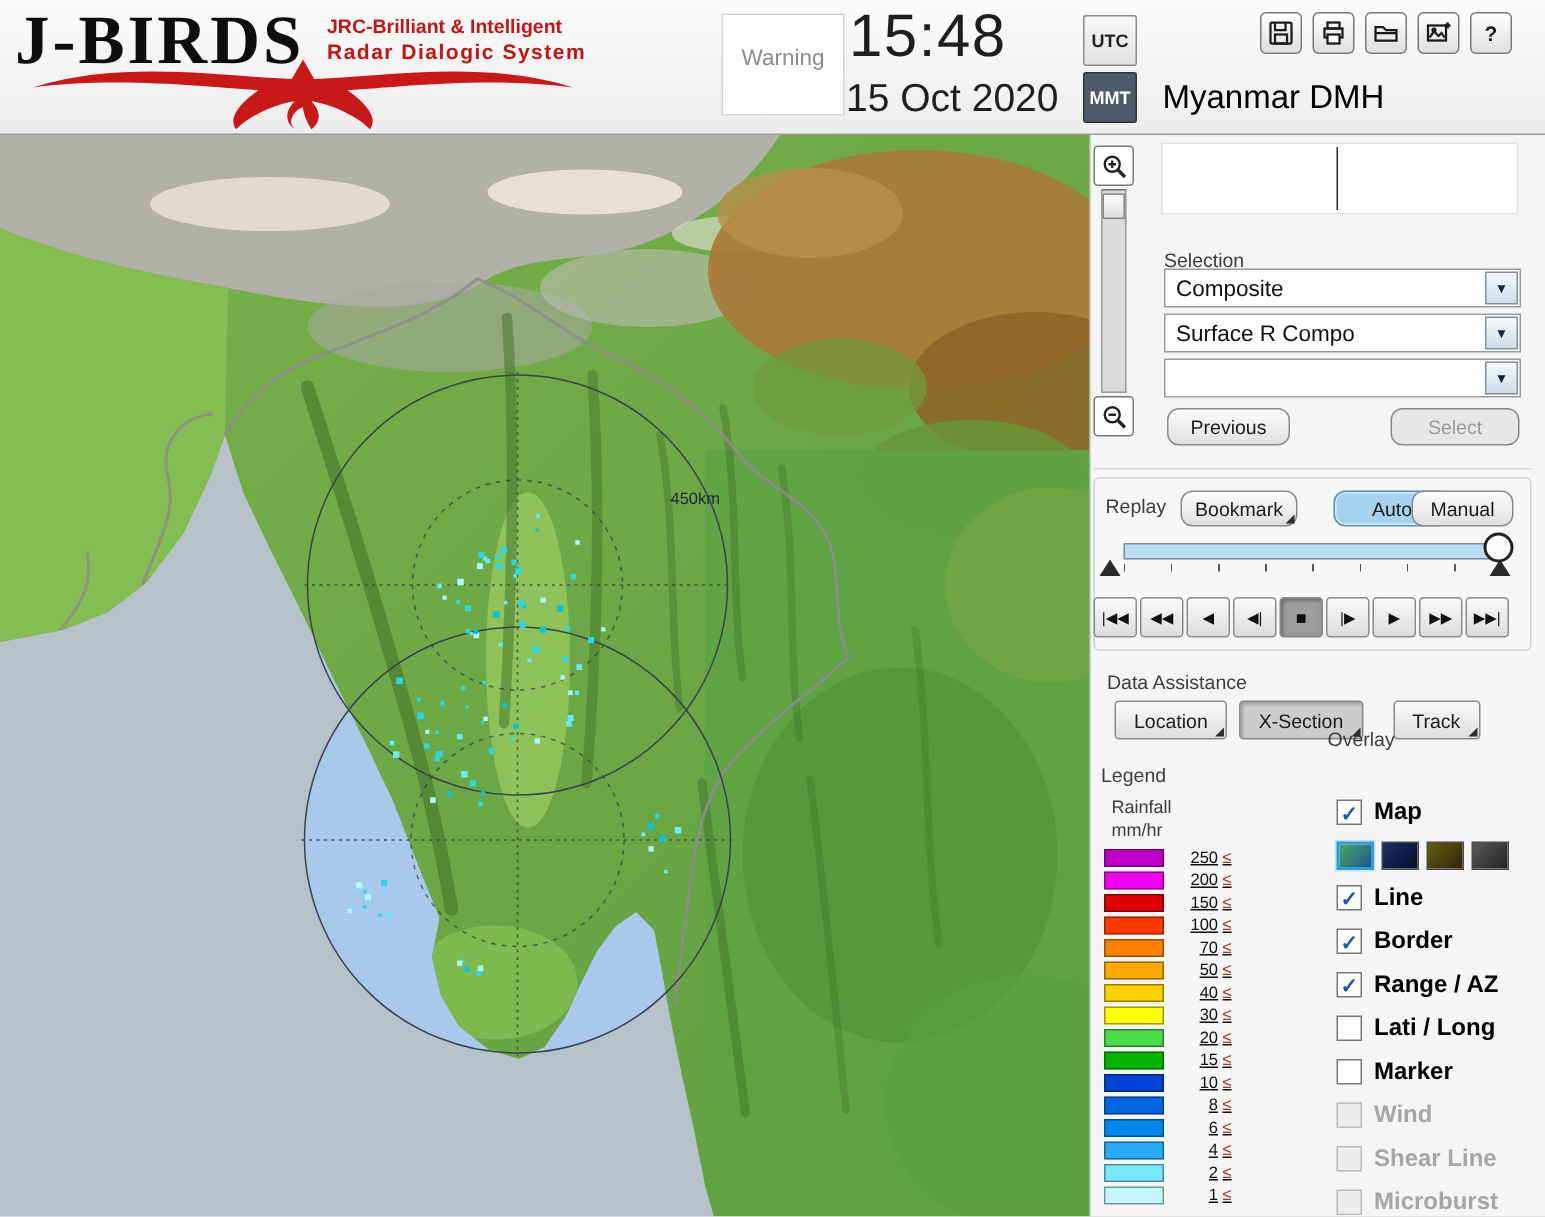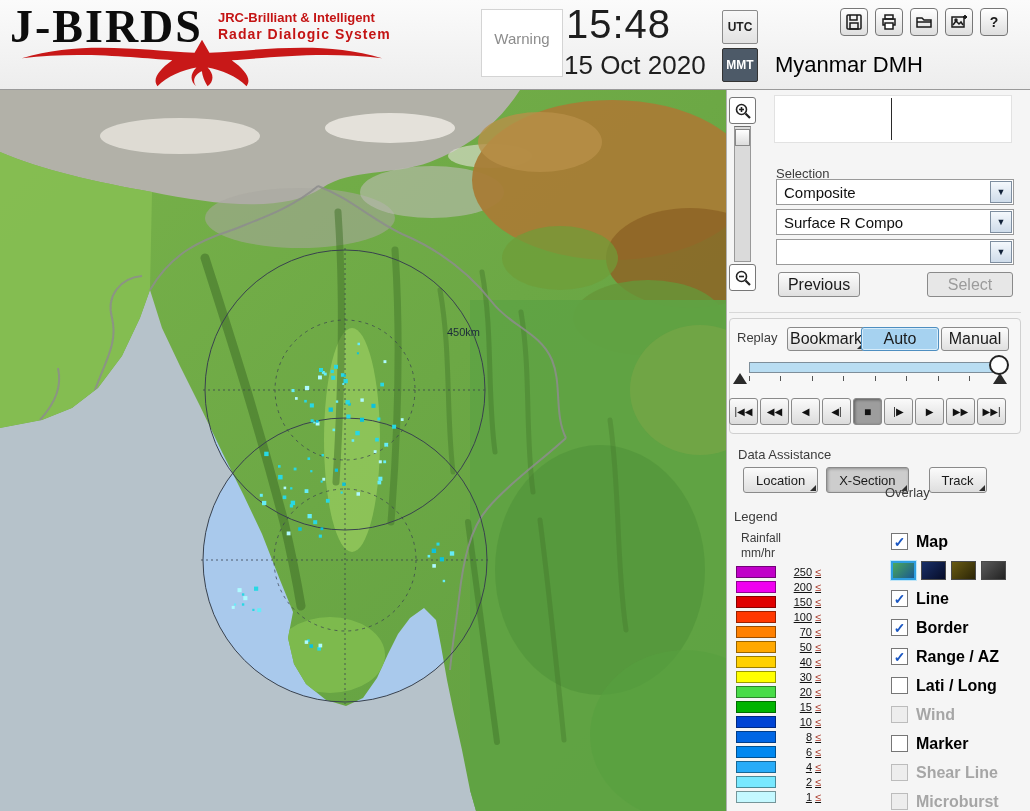--- a/index.html
+++ b/index.html
@@ -50,22 +50,22 @@
   .sec-label{position:absolute;font-size:13px;color:#3c3c3c;}
 
   .dd{position:absolute;left:49px;width:238px;height:26px;background:#fff;border:1px solid #9a9a9a;}
   .dd-val{position:absolute;left:7px;top:4px;font-size:15px;color:#101010;}
   .dd-arrow{position:absolute;right:1px;top:1px;width:22px;height:22px;
             background:linear-gradient(#f4f8fc,#cfdcea);border:1px solid #7e8ea0;
             display:flex;align-items:center;justify-content:center;}
   .dd-arrow span{font-size:9px;color:#13233a;}
 
   .btn{position:absolute;display:flex;align-items:center;justify-content:center;
-       background:linear-gradient(#fcfcfc,#e0e0e0);border:1px solid #8a8a8a;border-radius:3px;
-       font-size:16px;color:#1a1a1a;}
+       background:linear-gradient(#fcfcfc,#e0e0e0);border:1px solid #8a8a8a;border-radius:8px;
+       font-size:13px;color:#1a1a1a;}
   .btn.disabled{color:#9b9b9b;background:#e7e7e7;}
   .btn.sel-blue{background:#a6d2f0;border-color:#4e8ec0;box-shadow:inset 0 0 0 1px #d7ecfa;}
   .corner{position:absolute;right:1px;bottom:1px;width:0;height:0;
           border-left:6px solid transparent;border-bottom:6px solid #2e2e2e;}
 
   .replay-box{position:absolute;left:2px;top:228px;width:292px;height:116px;
               border:1px solid #d0d0d0;border-radius:4px;background:#f7f7f7;}
   .rp-track{position:absolute;left:22px;top:272px;width:252px;height:11px;
             background:#b9ddf2;border:1px solid #7e8e9a;}
   .rp-ticks{position:absolute;left:22px;top:286px;width:253px;height:5px;
@@ -397,21 +397,21 @@
     <div class="btn disabled" style="left:200px;top:182px;width:86px;height:25px;">Select</div>
 
     <div class="sep1"></div>
 
     <div class="replay-box"></div>
     <div class="sec-label" style="left:10px;top:240px;">Replay</div>
     <div class="btn" style="left:60px;top:237px;width:78px;height:24px;">
       <span>Bookmark</span>
       <span class="corner"></span>
     </div>
-    <div class="btn sel-blue" style="left:134px;top:237px;width:78px;height:24px;">Auto</div>
+    <div class="btn sel-blue" style="left:162px;top:237px;width:78px;height:24px;">Auto</div>
     <div class="btn" style="left:214px;top:237px;width:68px;height:24px;">Manual</div>
 
     <div class="rp-track"></div>
     <div class="rp-ticks"></div>
     <div class="rp-tri" style="left:6px;top:283px;"></div>
     <div class="rp-tri" style="left:266px;top:283px;"></div>
     <div class="rp-thumb"></div>
 
     <div class="pb-row">
         <button class="pb">|◀◀</button>
@@ -549,28 +549,28 @@
         </div>
         <div class="ov-row">
           <span class="cb">✓</span>
           <span class="ov-label">Range / AZ</span>
         </div>
         <div class="ov-row">
           <span class="cb"></span>
           <span class="ov-label">Lati / Long</span>
         </div>
         <div class="ov-row">
+          <span class="cb"></span>
+          <span class="ov-label">Marker</span>
+        </div>
+        <div class="ov-row">
           <span class="cb cb-dis"></span>
           <span class="ov-label dis">Wind</span>
         </div>
         <div class="ov-row">
-          <span class="cb"></span>
-          <span class="ov-label">Marker</span>
-        </div>
-        <div class="ov-row">
           <span class="cb cb-dis"></span>
           <span class="ov-label dis">Shear Line</span>
         </div>
         <div class="ov-row">
           <span class="cb cb-dis"></span>
           <span class="ov-label dis">Microburst</span>
         </div>
       </div>
 
   </div>

